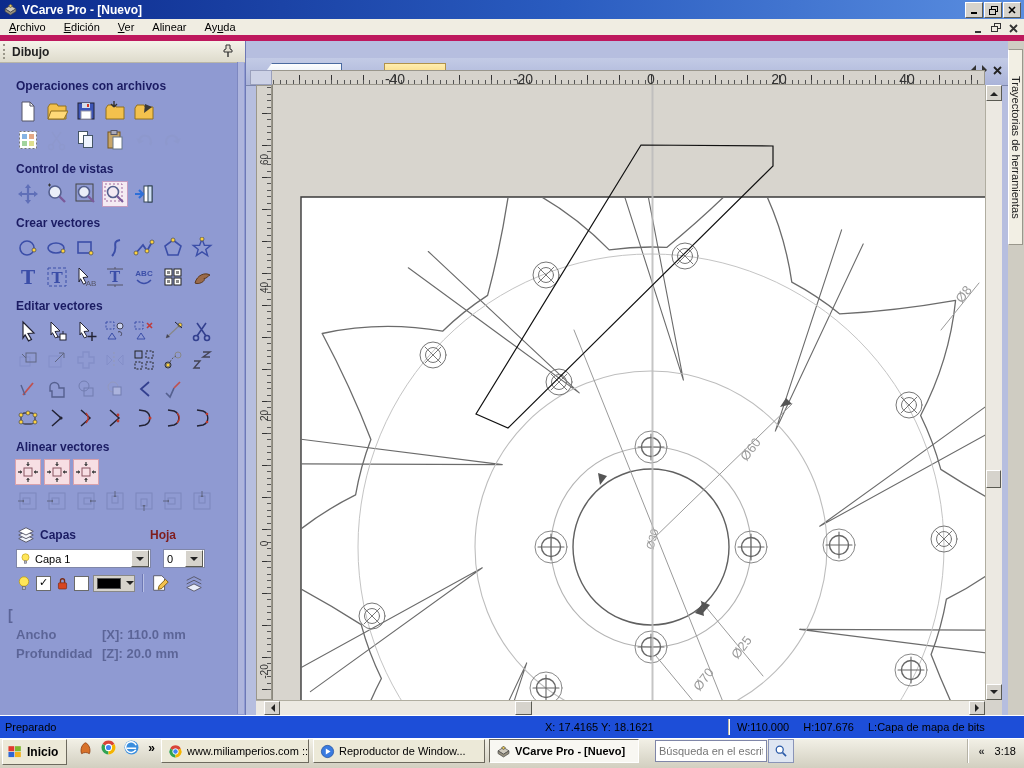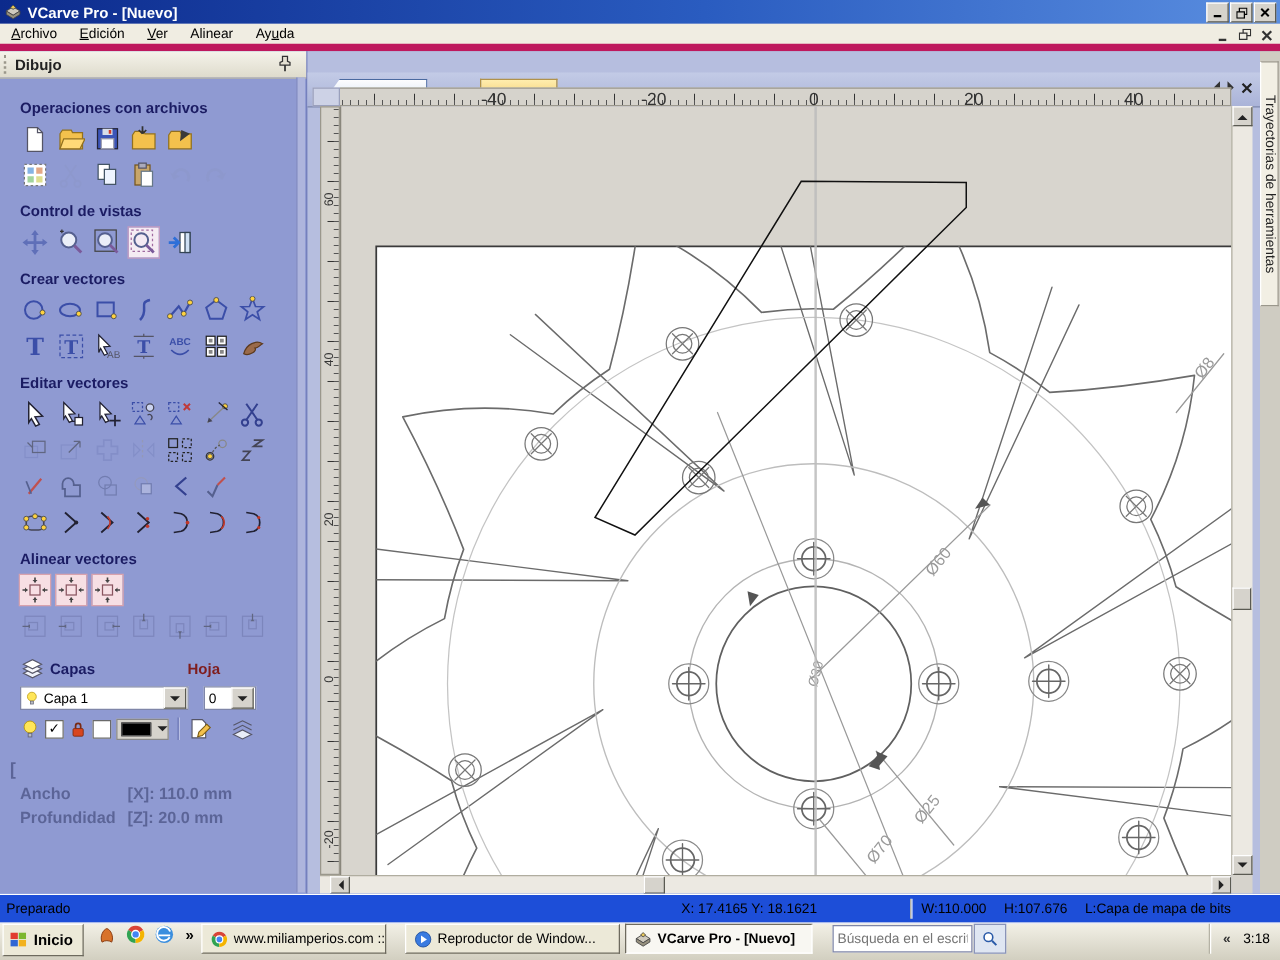--- a/index.html
+++ b/index.html
@@ -955,21 +955,21 @@
         <svg width="15" height="15" viewBox="0 0 22 22">
           <circle cx="11" cy="11" r="9" fill="#fff"></circle>
           <path d="M11 11L3.2 6.5A9 9 0 0 1 18.8 6.5z" fill="#d84437"></path>
           <path d="M11 11L3.2 6.5A9 9 0 0 0 11 20z" fill="#30a352"></path>
           <path d="M11 11v9a9 9 0 0 0 7.8-13.5z" fill="#f4b400"></path>
           <circle cx="11" cy="11" r="4" fill="#4285f4" stroke="#fff" stroke-width="1.4"></circle>
         </svg>
       </span>
       <span>www.miliamperios.com ::....</span>
     </div>
-  <div class="taskbtn" style="width:172px;margin-left:11px;">
+  <div class="taskbtn" style="width:172px;">
       <span class="tb-ico">
         <svg width="15" height="15" viewBox="0 0 22 22">
           <circle cx="11" cy="11" r="9" fill="#3a7be0" stroke="#1a4a9a"></circle>
           <path d="M8.5 6.5l7 4.5-7 4.5z" fill="#fff"></path>
         </svg>
       </span>
       <span>Reproductor de Window...</span>
     </div>
   <div class="taskbtn active" style="width:150px;">
       <span class="tb-ico">

